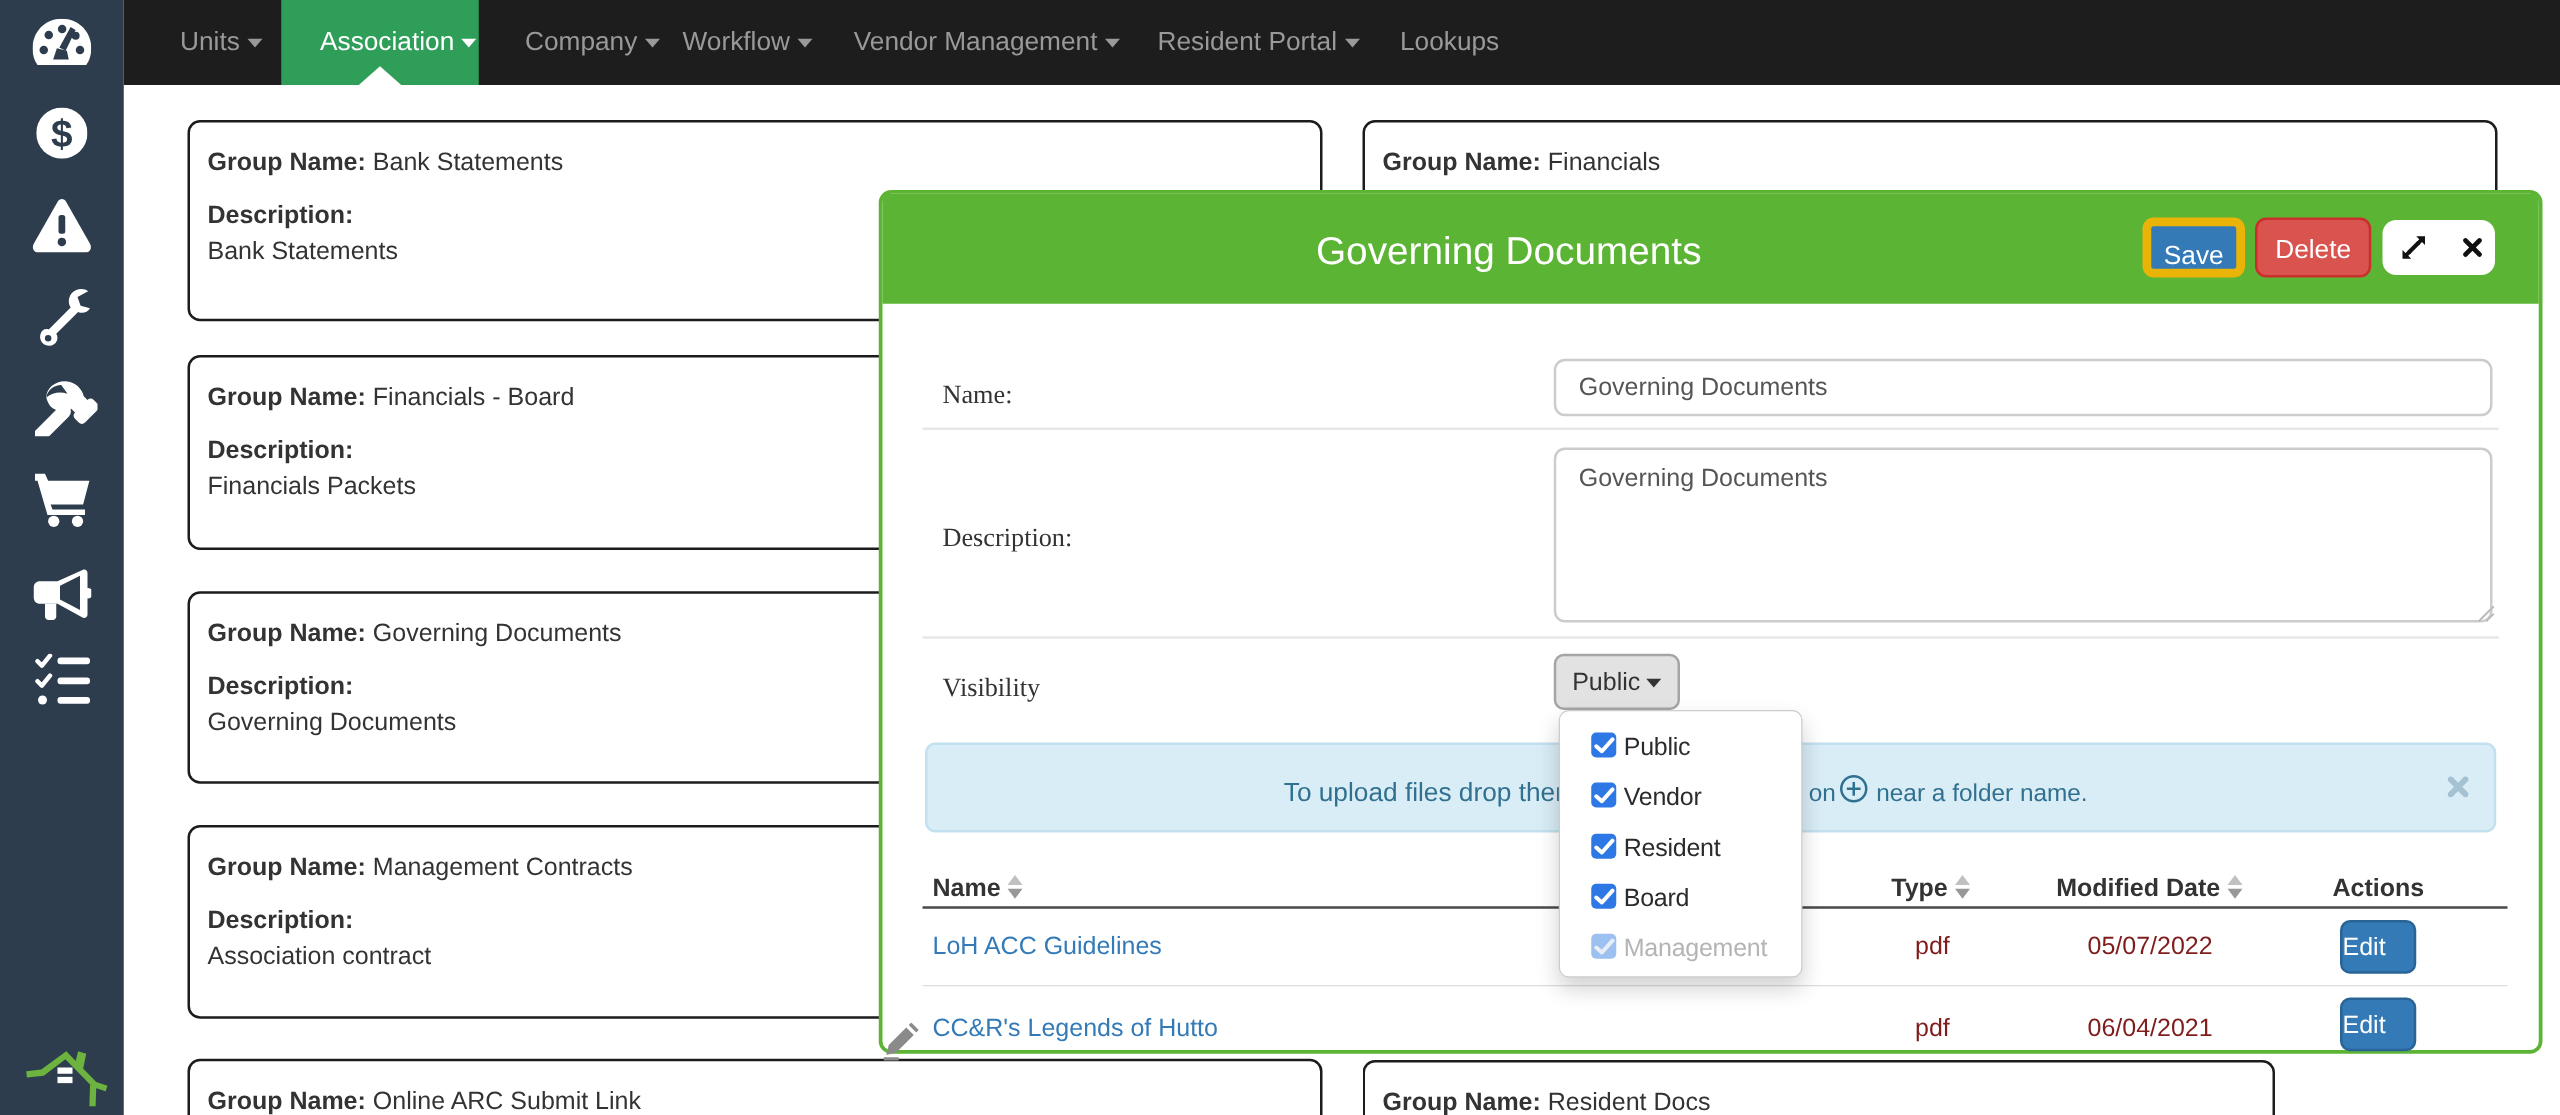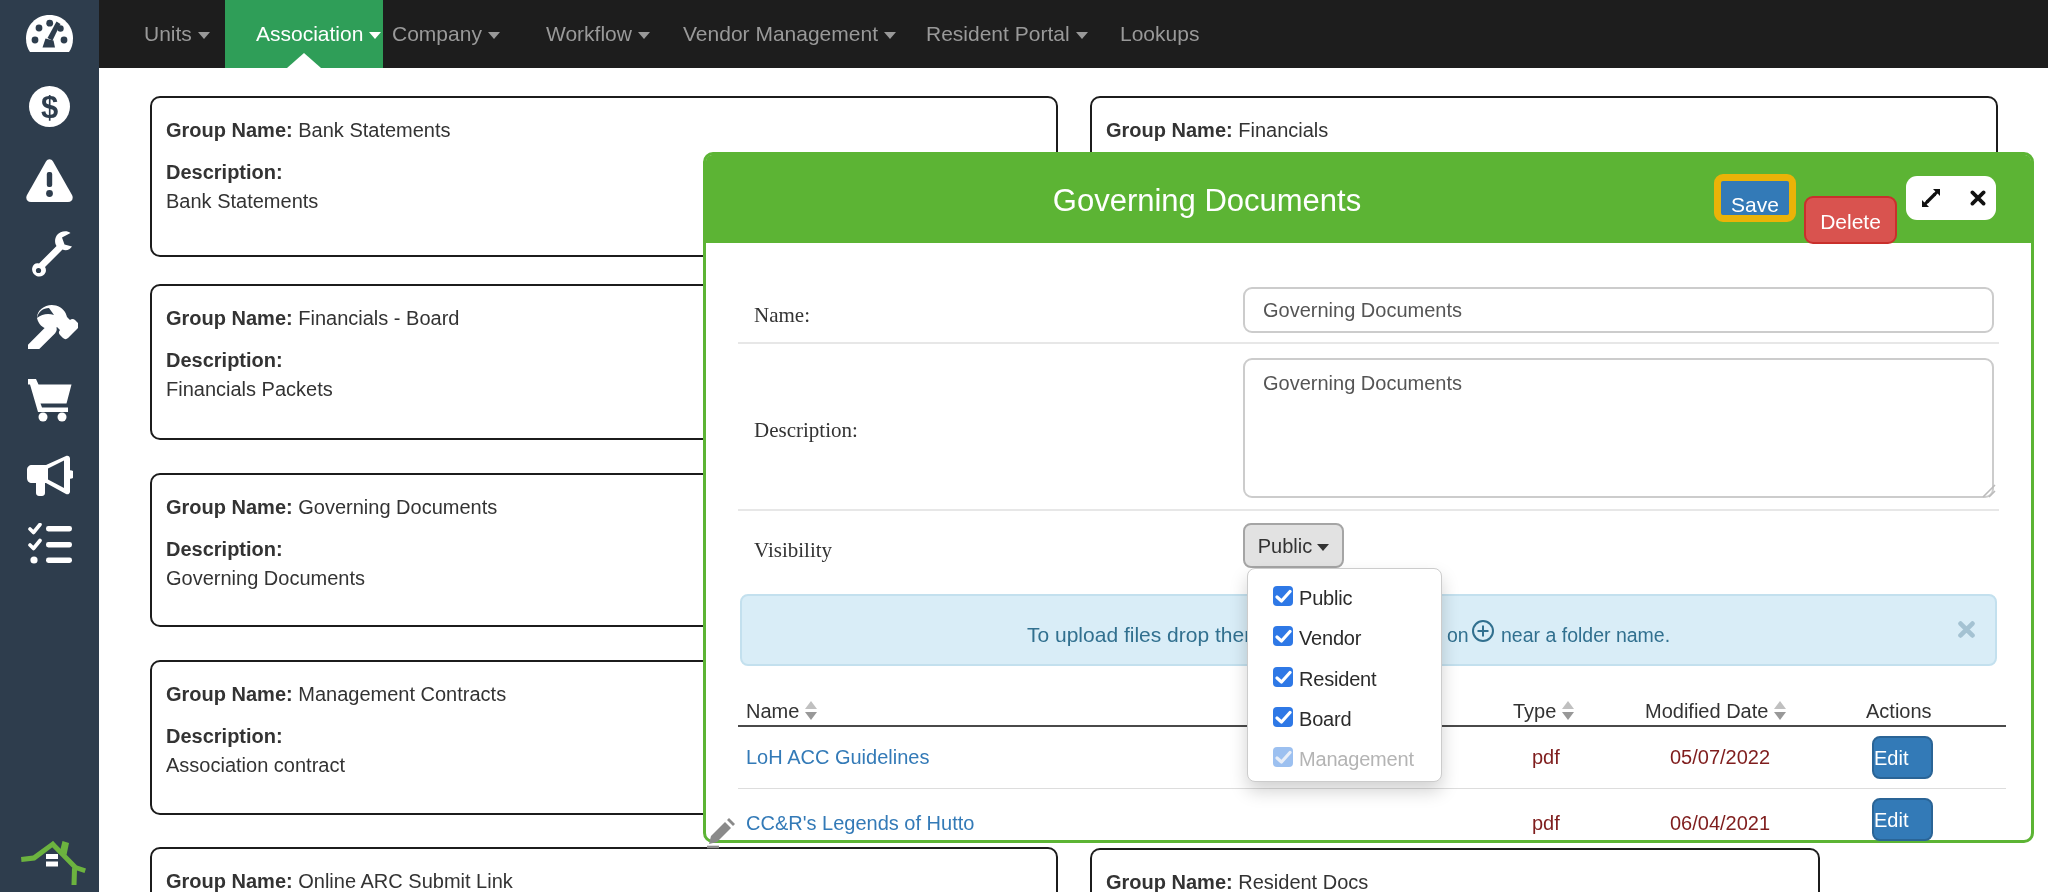--- a/index.html
+++ b/index.html
@@ -21,31 +21,31 @@
 .card .gn { position:absolute; left:14px; top:21px; font-size:20px; color:#333; white-space:nowrap; }
 .card .desc { position:absolute; left:14px; top:63px; font-size:20px; color:#333; }
 .card .val { position:absolute; left:14px; top:92px; font-size:20px; color:#333; }
 .b { font-weight:bold; }
 
 #modal { position:absolute; left:703px; top:152px; width:1331px; height:691px; background:#fff; border:3px solid #5cb434; border-radius:10px; }
 #mhead { position:absolute; left:0; top:0; width:1325px; height:88px; background:#5cb434; border-radius:6px 6px 0 0; }
 #mtitle { position:absolute; left:0; top:28px; width:1002px; text-align:center; font-size:31px; color:#fff; white-space:nowrap; }
 .gbtn { position:absolute; top:19px; height:48px; border-radius:9px; color:#fff; font-size:21px; text-align:center; line-height:48px; }
 #btn-save { left:1008px; width:82px; background:#337ab7; border:7px solid #eab308; }
-#btn-del { left:1098px; width:93px; background:#d9534f; border:2px solid #c9302c;margin-top:22px; }
+#btn-del { left:1098px; width:93px; background:#d9534f; border:2px solid #c9302c; }
 #btn-wh { position:absolute; left:1200px; top:21px; width:90px; height:44px; background:#fff; border-radius:11px; }
 
 .mlabel { position:absolute; left:48px; font-size:21px; color:#333;font-family:Liberation Serif, serif; }
 .minput { position:absolute; left:540px; width:751px; border:2px solid #ccc; border-radius:9px; background:#fff; font-size:20px; color:#555; }
 .mhr { position:absolute; left:32px; width:1261px; height:0; border-top:2px solid #e7e7e7; }
 #pubbtn { position:absolute; left:537px; top:368px; width:101px; height:45px; background:#e2e2e2; border:2px solid #a5a5a5; border-radius:8px; font-size:20px; color:#333; text-align:center; line-height:42px; }
 
 #alert { position:absolute; left:34px; top:439px; width:1257px; height:72px; background:#d9edf7; border:2px solid #c3e0ee; border-radius:8px; font-size:21px; color:#31708f; }
 
-.th { position:absolute; top:545px; font-size:20px; font-weight:normal; color:#333; white-space:nowrap; }
+.th { position:absolute; top:545px; font-size:20px; font-weight:bold; color:#333; white-space:nowrap; }
 .td { position:absolute; font-size:20px; color:#7f1d1d; white-space:nowrap; }
 .tlink { color:#337ab7; }
 .tline { position:absolute; left:32px; width:1268px; }
 .editbtn { position:absolute; width:61px; height:43px; background:#337ab7; border:2px solid #2a6496; border-radius:8px; color:#fff; font-size:20px; line-height:40px; }
 
 #ddown { position:absolute; left:541px; top:413px; width:195px; height:214px; background:#fff; border:1px solid #ccc; border-radius:8px; box-shadow:0 9px 18px rgba(0,0,0,0.18); }
 .ditem { position:absolute; left:26px; font-size:20px; letter-spacing:-0.2px; color:#2b2b2b; white-space:nowrap; }
 .cbox { position:absolute; left:25px; width:20px; height:20px; border-radius:4px; background:#2e78e6; }
 .cbox svg { position:absolute; left:2px; top:3px; }
 .sorticon { display:inline-block; position:relative; width:13px; height:20px; margin-left:6px; vertical-align:-3px; }
@@ -55,21 +55,21 @@
 </head>
 <body>
 <div id="page">
 
   <div id="navbar"></div>
   <div class="navitem" style="left:144px;">Units<span class="caret"></span></div>
   <div id="navtab">
       <div class="navitem">Association<span class="caret"></span></div>
       <div class="notch"></div>
     </div>
-  <div class="navitem" style="left:392px;text-align:right;">Company<span class="caret"></span></div>
+  <div class="navitem" style="left:420px;text-align:right;">Company<span class="caret"></span></div>
   <div class="navitem" style="left:546px;">Workflow<span class="caret"></span></div>
   <div class="navitem" style="left:683px;">Vendor Management<span class="caret"></span></div>
   <div class="navitem" style="left:926px;">Resident Portal<span class="caret"></span></div>
   <div class="navitem" style="left:1120px;">Lookups</div>
 
   <div class="card" style="left:150px; top:96px;  width:908px; height:161px;">
       <div class="gn"><span class="b">Group Name:</span> Bank Statements</div>
       <div class="desc b">Description:</div>
       <div class="val">Bank Statements</div>
     </div>

